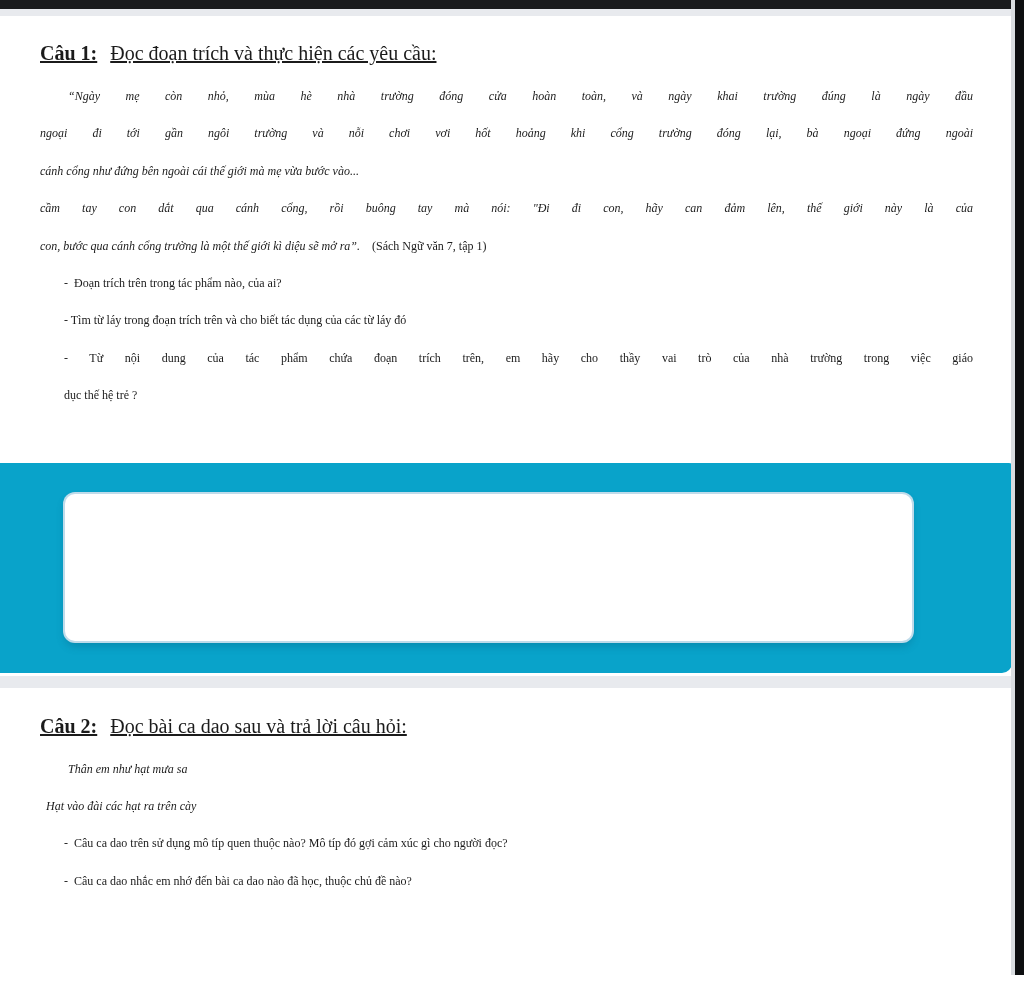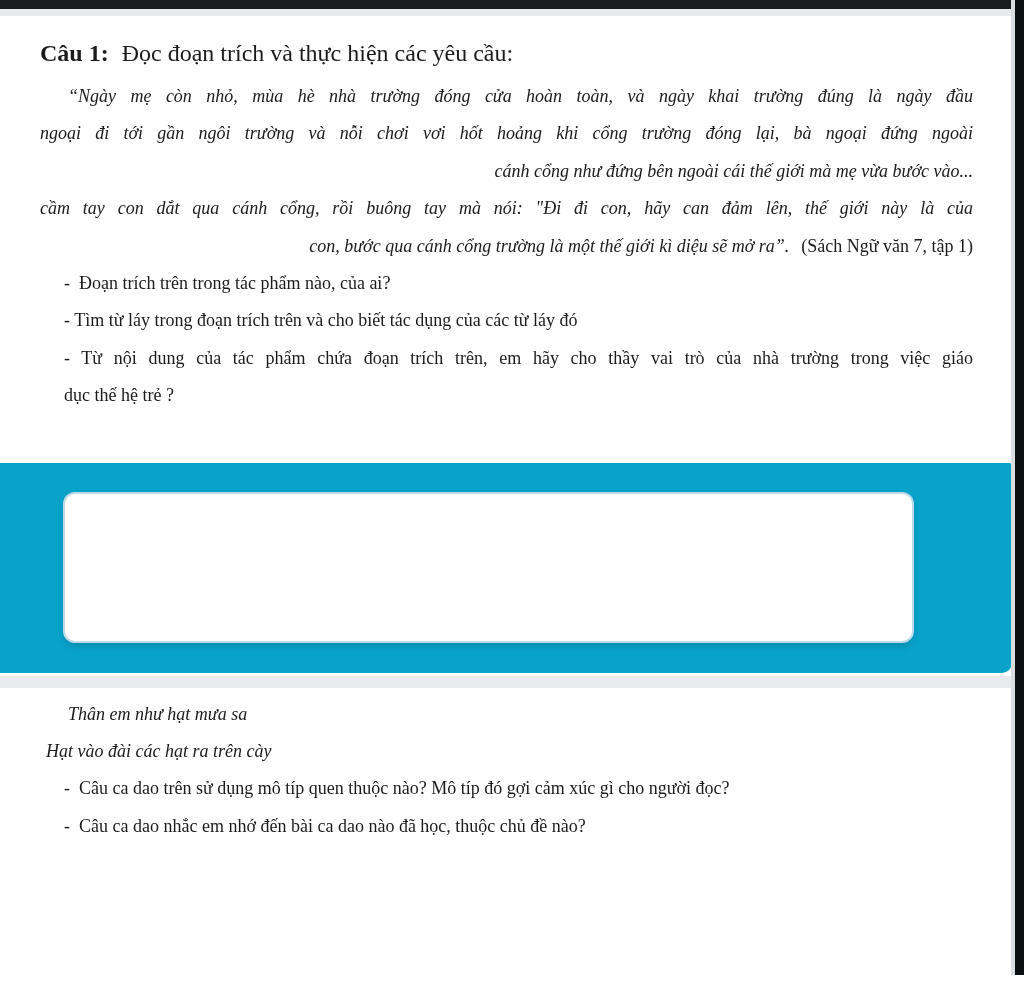--- a/index.html
+++ b/index.html
@@ -18,29 +18,29 @@
     overflow:hidden;
     background:#ffffff;
     font-family:"Liberation Serif","DejaVu Serif",serif;
     color:var(--text);
   }
   .topbar{height:9px;width:100%;background:var(--top-bar);}
   .band{height:7px;width:1012px;background:var(--band);}
   .band.below-panel{height:12px;margin-top:3px;}
   .content{padding:0 39px 0 40px;width:1012px;}
   .tline{
-    font-size:18px;
+    font-size:12px;
     line-height:37.4px;
     white-space:normal;
   }
-  .qheader{margin-top:20px;line-height:34px;font-size:24px;}
+  .qheader{margin-top:20px;line-height:34px;font-size:20px;text-decoration:underline;}
   .qlabel{font-weight:bold;}
   .qprompt{margin-left:13px;}
   .passage{margin-top:8px;}
-  .passage .tline{font-style:italic;text-align:right;}
+  .passage .tline{font-style:italic;}
   .indent{padding-left:28px;}
   .indent-sm{padding-left:6px;}
   .just{text-align:justify;text-align-last:justify;}
   .src{font-style:normal;margin-left:12px;}
   .bullets .tline{font-style:normal;margin-left:24px;}
   .answer-panel{
     margin-top:48px;
     width:1012px;height:210px;
     background:var(--accent);
     border-radius:0 3px 10px 0;
@@ -98,20 +98,23 @@
     </div>
   </div>
 
   <div class="answer-panel">
     <div class="answer-image"></div>
   </div>
 
   <div class="band below-panel"></div>
 
   <div class="content q2">
+    <div class="qheader">
+      <span class="qlabel">Câu 2:</span><span class="qprompt">Đọc bài ca dao sau và trả lời câu hỏi:</span>
+    </div>
 
     <div class="poem">
       <div class="tline indent">Thân em như hạt mưa sa</div>
       <div class="tline indent-sm">Hạt vào đài các hạt ra trên cày</div>
     </div>
 
     <div class="bullets">
       <div class="tline">-&nbsp; Câu ca dao trên sử dụng mô típ quen thuộc nào? Mô típ đó gợi cảm xúc gì cho người đọc?</div>
       <div class="tline">-&nbsp; Câu ca dao nhắc em nhớ đến bài ca dao nào đã học, thuộc chủ đề nào?</div>
     </div>

